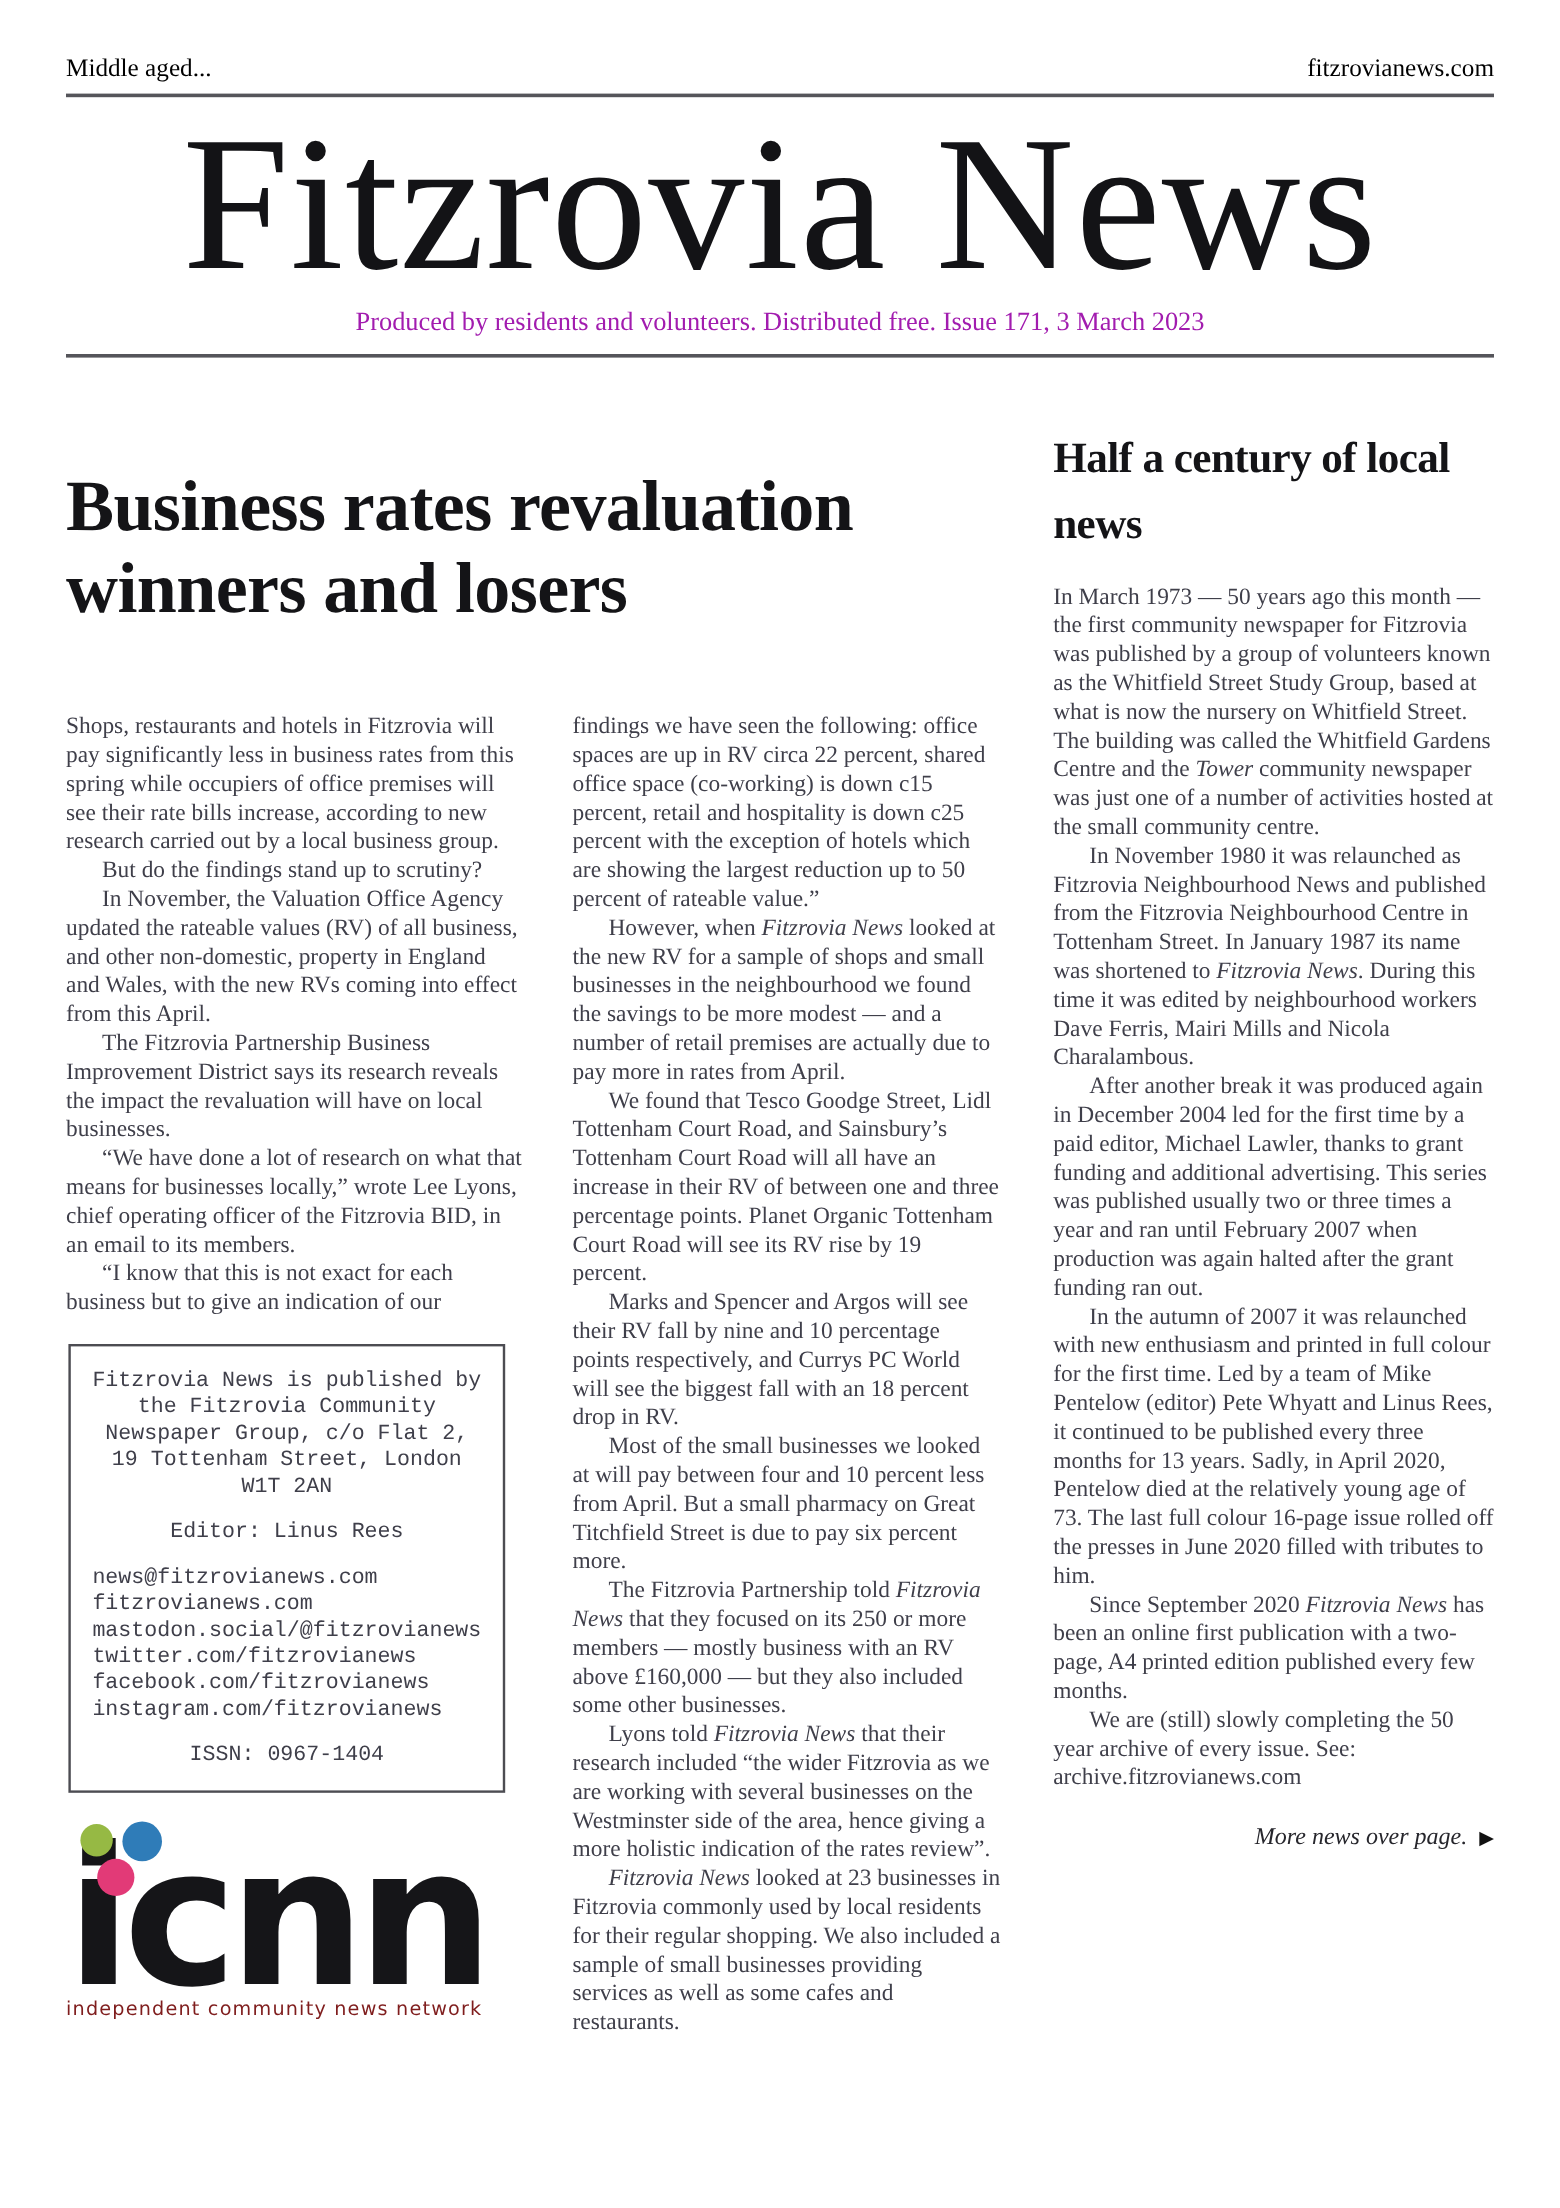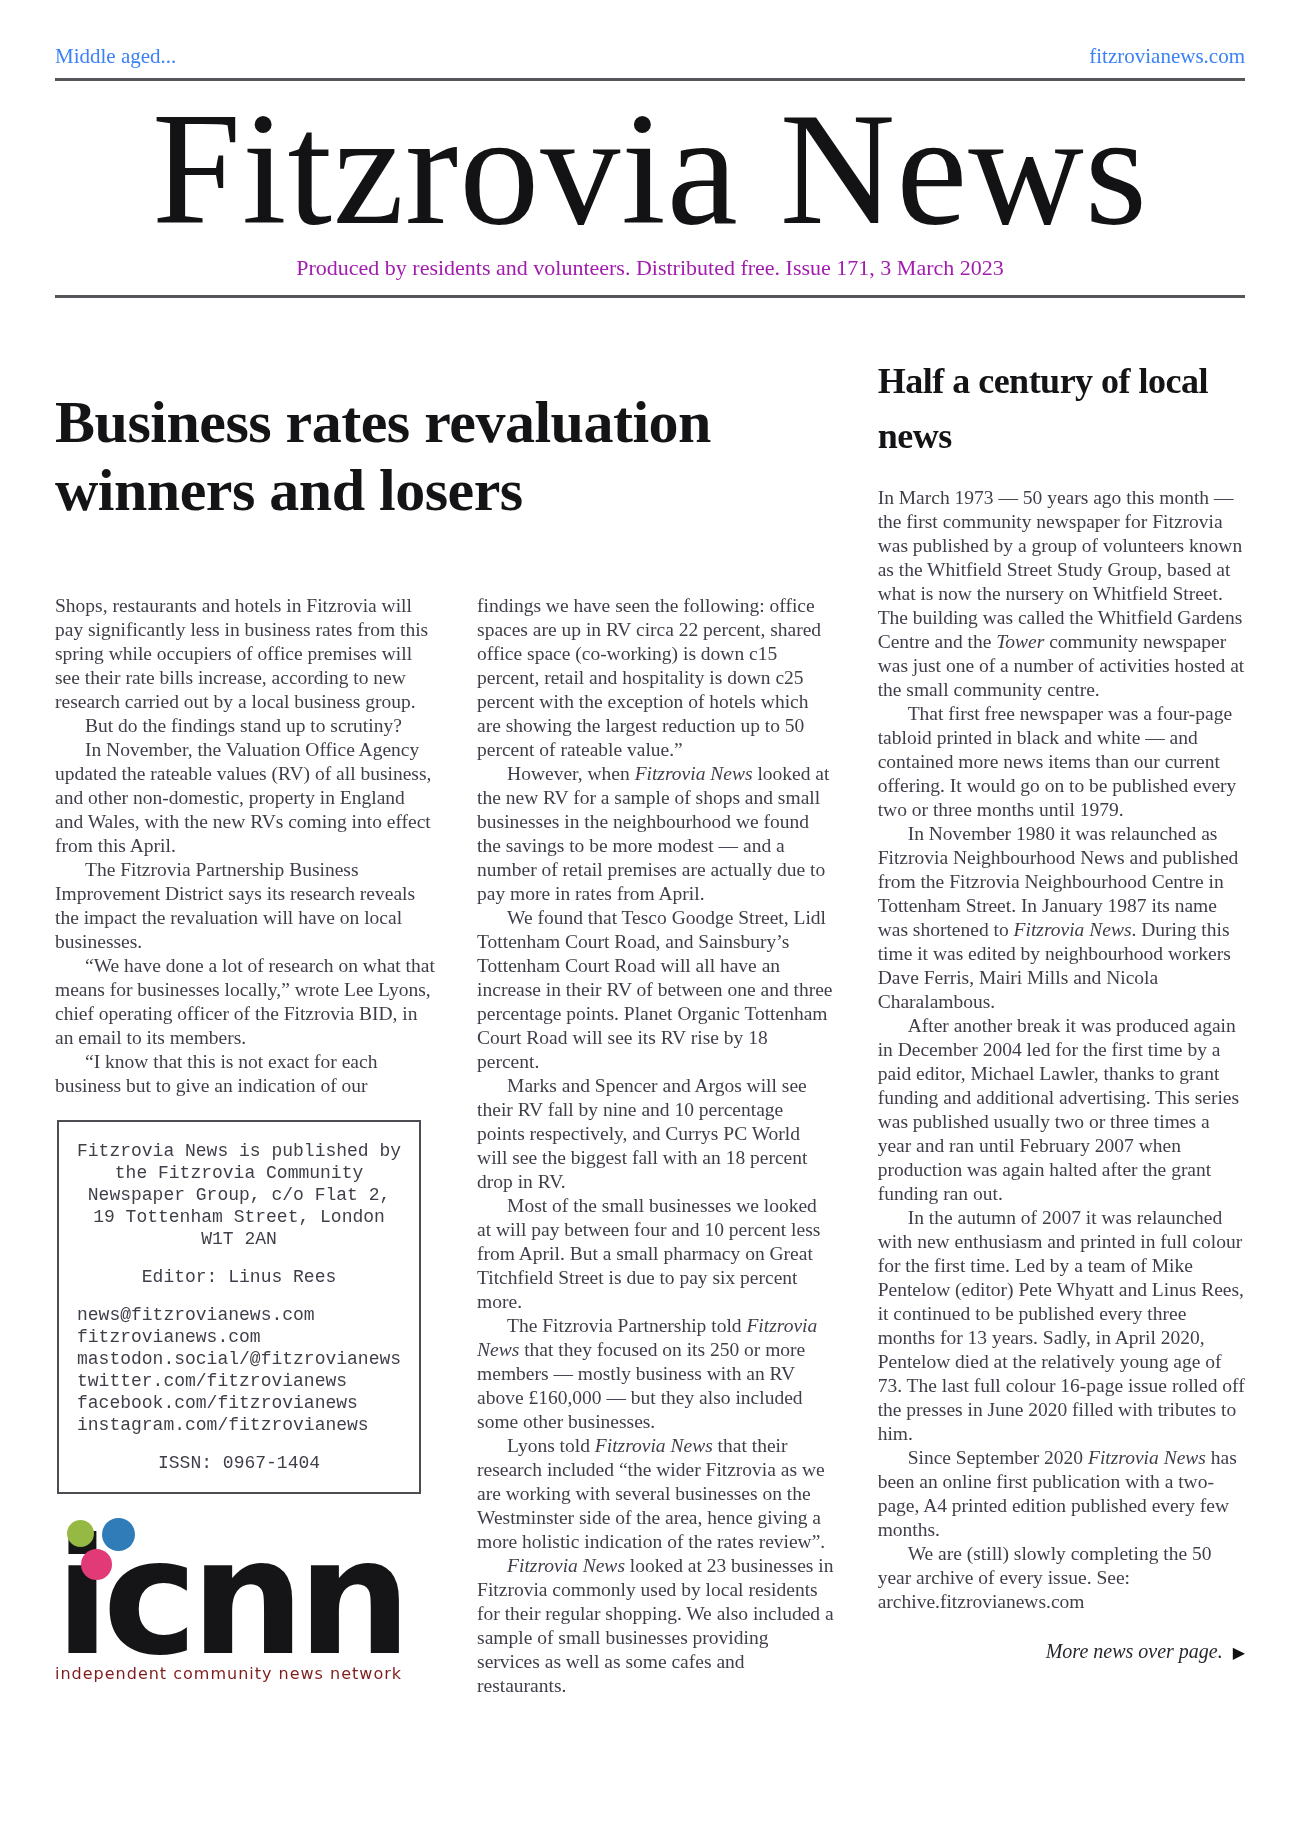--- a/index.html
+++ b/index.html
@@ -4,21 +4,21 @@
 <style>
   html,body{margin:0;padding:0;}
   body{
     width:1300px;height:1840px;overflow:hidden;background:#ffffff;
     font-family:"Liberation Serif", serif;color:#3f3f4a;
   }
   .page{padding:0 55px;}
   
   .topbar{
     padding-top:44px;display:flex;justify-content:space-between;align-items:flex-end;
-    font-size:21px;color:#3b82f6;
+    font-size:21px;color:#000000;
   }
   .rule{height:3px;background:#55555a;border:0;margin:9px 0 0 0;}
   .masthead{
     margin:4px 0 0 0;text-align:center;font-weight:normal;
     font-size:160px;line-height:1.05;color:#131316;letter-spacing:1px;
   }
   .dateline{margin-top:2px;text-align:center;font-size:22px;color:#a21caf;}
   .rule2{height:3px;background:#55555a;border:0;margin:14px 0 0 0;}
   
   .columns{margin-top:12px;display:grid;grid-template-columns:1fr 1fr 1fr;column-gap:44px;}
@@ -116,35 +116,34 @@
             <span class="icnn-dot blue" style="background: rgb(47, 124, 184);"></span>
             <span class="icnn-dot pink" style="background: rgb(226, 58, 119);"></span>
             <div class="icnn-word">icnn</div>
             <div class="icnn-tagline">independent community news network</div>
           </div>
         </div>
 
         <div class="body-col">
             <p>findings we have seen the following: office spaces are up in RV circa 22 percent, shared office space (co-working) is down c15 percent, retail and hospitality is down c25 percent with the exception of hotels which are showing the largest reduction up to 50 percent of rateable value.”</p>
             <p>However, when <i>Fitzrovia News</i> looked at the new RV for a sample of shops and small businesses in the neighbourhood we found the savings to be more modest — and a number of retail premises are actually due to pay more in rates from April.</p>
-            <p>We found that Tesco Goodge Street, Lidl Tottenham Court Road, and Sainsbury’s Tottenham Court Road will all have an increase in their RV of between one and three percentage points. Planet Organic Tottenham Court Road will see its RV rise by 18 percent.</p>
+            <p>We found that Tesco Goodge Street, Lidl Tottenham Court Road, and Sainsbury’s Tottenham Court Road will all have an increase in their RV of between one and three percentage points. Planet Organic Tottenham Court Road will see its RV rise by 19 percent.</p>
             <p>Marks and Spencer and Argos will see their RV fall by nine and 10 percentage points respectively, and Currys PC World will see the biggest fall with an 18 percent drop in RV.</p>
             <p>Most of the small businesses we looked at will pay between four and 10 percent less from April. But a small pharmacy on Great Titchfield Street is due to pay six percent more.</p>
             <p>The Fitzrovia Partnership told <i>Fitzrovia News</i> that they focused on its 250 or more members — mostly business with an RV above £160,000 — but they also included some other businesses.</p>
             <p>Lyons told <i>Fitzrovia News</i> that their research included “the wider Fitzrovia as we are working with several businesses on the Westminster side of the area, hence giving a more holistic indication of the rates review”.</p>
             <p><i>Fitzrovia News</i> looked at 23 businesses in Fitzrovia commonly used by local residents for their regular shopping. We also included a sample of small businesses providing services as well as some cafes and restaurants.</p>
           </div>
       </div>
     </div>
 
     <div>
       <h2 class="side-headline">Half a century of local news</h2>
       <div class="body-col">
           <p>In March 1973 — 50 years ago this month — the first community newspaper for Fitzrovia was published by a group of volunteers known as the Whitfield Street Study Group, based at what is now the nursery on Whitfield Street. The building was called the Whitfield Gardens Centre and the <i>Tower</i> community newspaper was just one of a number of activities hosted at the small community centre.</p>
-          <p>That first free newspaper was a four-page tabloid printed in black and white — and contained more news items than our current offering. It would go on to be published every two or three months until 1979.</p>
           <p>In November 1980 it was relaunched as Fitzrovia Neighbourhood News and published from the Fitzrovia Neighbourhood Centre in Tottenham Street. In January 1987 its name was shortened to <i>Fitzrovia News</i>. During this time it was edited by neighbourhood workers Dave Ferris, Mairi Mills and Nicola Charalambous.</p>
           <p>After another break it was produced again in December 2004 led for the first time by a paid editor, Michael Lawler, thanks to grant funding and additional advertising. This series was published usually two or three times a year and ran until February 2007 when production was again halted after the grant funding ran out.</p>
           <p>In the autumn of 2007 it was relaunched with new enthusiasm and printed in full colour for the first time. Led by a team of Mike Pentelow (editor) Pete Whyatt and Linus Rees, it continued to be published every three months for 13 years. Sadly, in April 2020, Pentelow died at the relatively young age of 73. The last full colour 16-page issue rolled off the presses in June 2020 filled with tributes to him.</p>
           <p>Since September 2020 <i>Fitzrovia News</i> has been an online first publication with a two-page, A4 printed edition published every few months.</p>
           <p>We are (still) slowly completing the 50 year archive of every issue. See: archive.fitzrovianews.com</p>
         </div>
       <div class="more-line">
         <span class="lbl">More news over page.</span><span class="arrow">▶</span>
       </div>
     </div>

